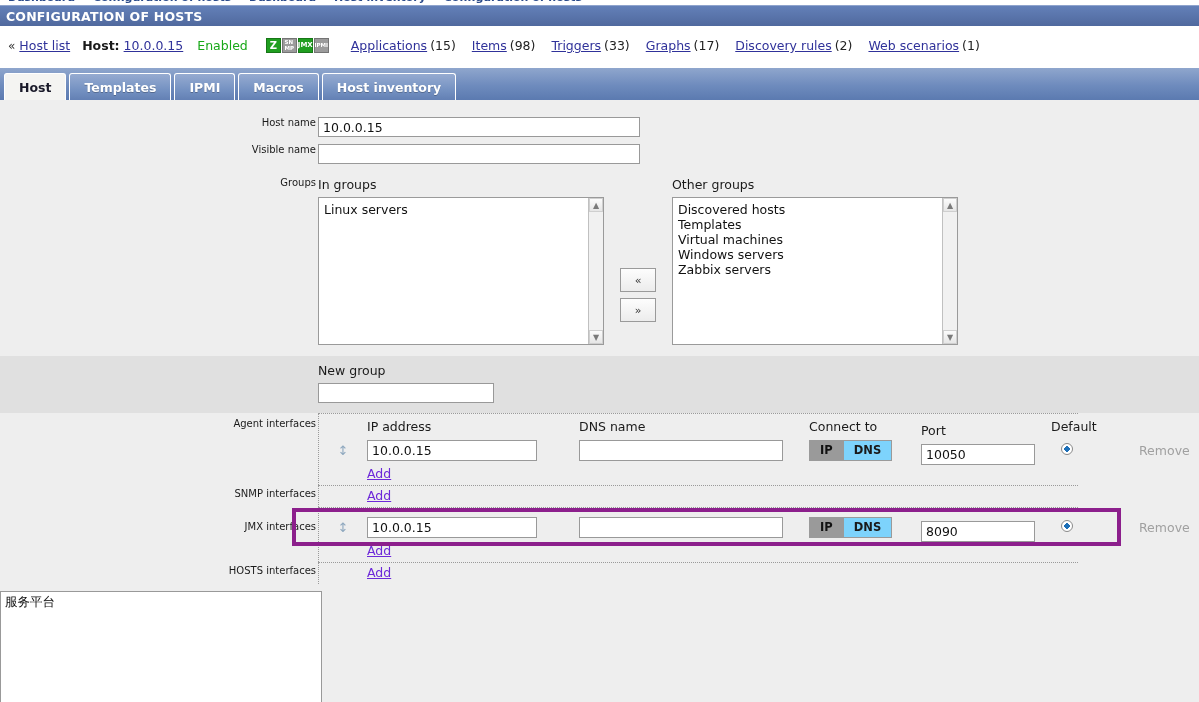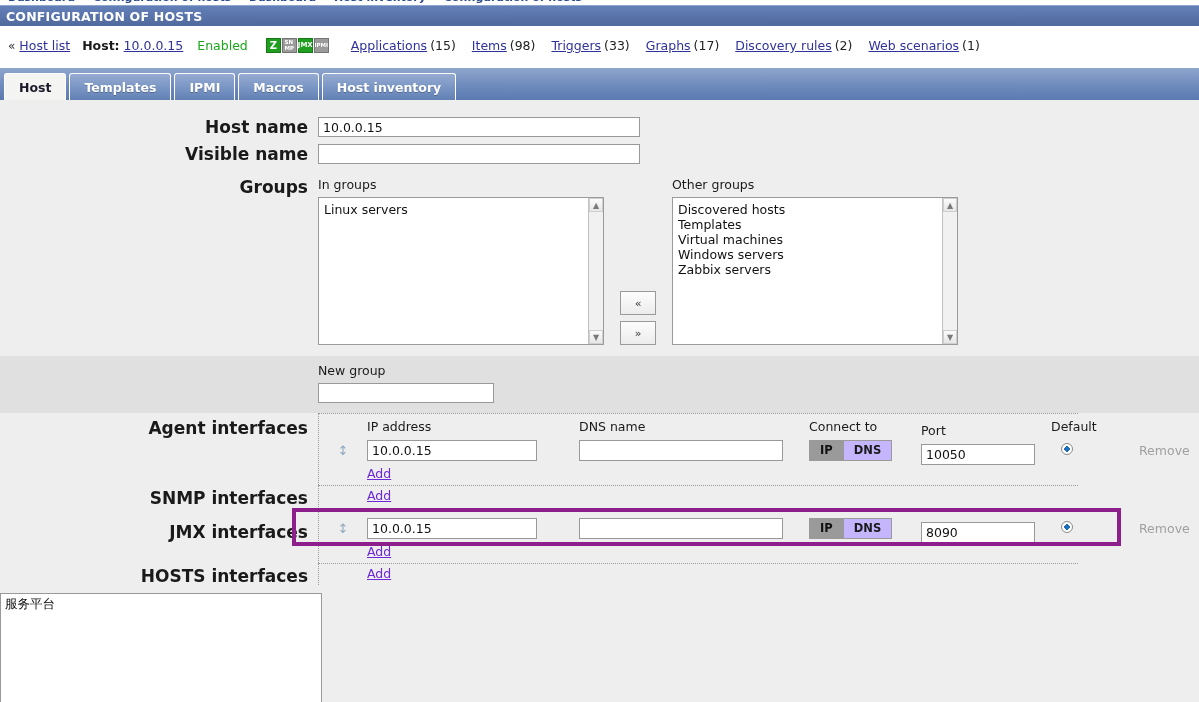--- a/index.html
+++ b/index.html
@@ -102,24 +102,23 @@
   }
 
   
   .form {
     position: absolute; left: 0; top: 100px; width: 1199px; height: 602px;
     background: #eeeeee;
     overflow: hidden;
   }
   .row { position: relative; display: flex; align-items: flex-start; }
   .lbl {
-    width: 318px; text-align: right; padding-right: 10px;
-    font-size: 17px; color: #1a1a1a; box-sizing: border-box;
+    width: 318px; text-align: right; padding-right: 2px;
+    font-size: 10px; color: #1a1a1a; box-sizing: border-box;
     flex: none;
-    font-weight: bold;
   }
   .field { flex: 1 1 auto; }
 
   input.txt, textarea.txt {
     font-family: "DejaVu Sans", "Liberation Sans", sans-serif;
     font-size: 12.5px;
     color: #111;
     border: 1px solid #999;
     background: #ffffff;
     padding: 2px 4px;
@@ -127,21 +126,21 @@
     outline: none;
   }
 
   
   .hn-row { padding-top: 17px; }
   .vn-row { padding-top: 7px; }
   .hn-input { width: 322px; height: 20px; }
 
   
   .groups-row { padding-top: 13px; }
-  .groups-wrap { display: flex; align-items: flex-end; }
+  .groups-wrap { display: flex; align-items: center; }
   .grp-col { position: relative; }
   .grp-cap { font-size: 12.5px; margin-bottom: 5px; color: #1a1a1a; }
   .listbox {
     width: 286px; height: 148px;
     background: #ffffff; border: 1px solid #9a9a9a;
     box-sizing: border-box;
     position: relative;
     overflow: hidden;
   }
   .listbox .items { padding: 4px 4px 0 5px; }
@@ -204,21 +203,21 @@
   .colhead { font-size: 12.5px; color: #1a1a1a; }
   .ip-input { width: 170px; height: 21px; }
   .dns-input { width: 204px; height: 21px; }
   .port-input { width: 114px; height: 21px; }
 
   .seg { display: inline-flex; border: 1px solid #9a9a9a; height: 21px; box-sizing: border-box; }
   .seg .sg {
     display: flex; align-items: center; justify-content: center;
     font-weight: bold; font-size: 11.5px; color: #1a1a1a;
     padding: 0 10px; cursor: pointer; box-sizing: border-box;
-    background: #c4b5fd;
+    background: #7dd3fc;
   }
   .seg .sg.on { background: #9a9a9a; color: #111; }
   .seg .sg + .sg { border-left: 1px solid #9a9a9a; }
 
   .radio {
     width: 12px; height: 12px; border-radius: 50%;
     border: 1px solid #8a8a8a;
     background: radial-gradient(circle at 50% 50%, #1d6fb8 0 38%, #ffffff 40% 100%);
     box-sizing: border-box; display: inline-block;
   }

